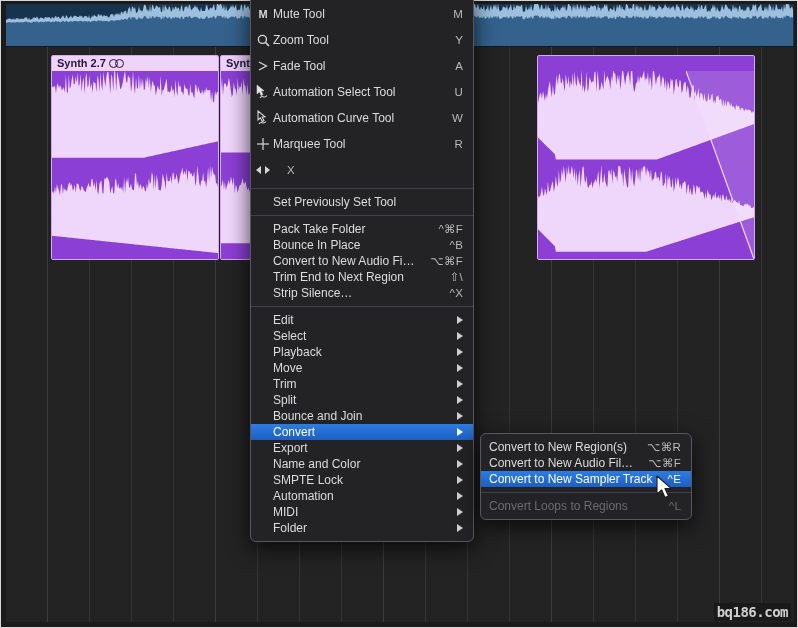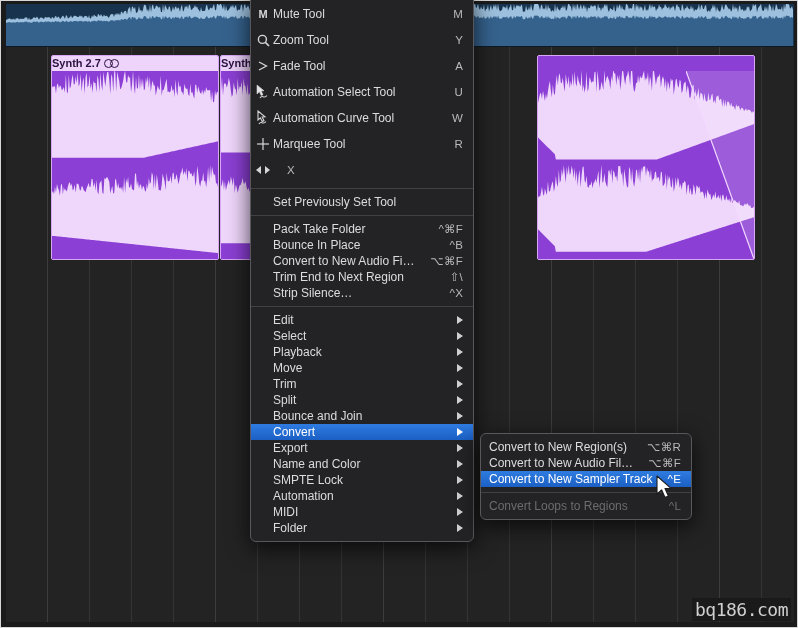--- a/index.html
+++ b/index.html
@@ -39,21 +39,21 @@
     position:absolute;top:8px;height:205px;
     background:#8b3fd4;
     border:1px solid #d7a7f5;
     border-radius:2px;
     overflow:hidden;box-sizing:border-box;
   }
   .region .rname{
     position:absolute;left:0;top:0;right:0;height:15px;
     background:#eed3fb;color:#2a1240;
     font-size:11px;font-weight:bold;line-height:15px;
-    white-space:nowrap;overflow:hidden;
+    padding-left:5px;white-space:nowrap;overflow:hidden;
     display:flex;align-items:center;gap:3px;text-align:center;
   }
   .stereo-ico{display:inline-block;width:17px;height:9px;position:relative;}
   .stereo-ico i{
     position:absolute;top:0;width:9px;height:9px;border:1.2px solid #2a1240;
     border-radius:50%;box-sizing:border-box;
   }
   .stereo-ico i:nth-child(1){left:0;}
   .stereo-ico i:nth-child(2){left:6px;}
   .wave{position:absolute;left:0;top:15px;right:0;bottom:0;}
@@ -109,21 +109,21 @@
   .menu.main .mi.tool{height:26px;line-height:26px;}
   .menu.main .mi.tool .tico{height:26px;top:0;}
 
   
   .cursor{position:absolute;z-index:99;pointer-events:none;}
 
   
   .watermark{
     position:absolute;right:6px;bottom:6px;
     color:#cfcfcf;font-family:"DejaVu Sans Mono","Liberation Mono",monospace;
-    font-size:18px;font-weight:normal;letter-spacing:-.5px;
+    font-size:14px;font-weight:bold;letter-spacing:-.5px;
     background:#1a1a1a;padding:1px 3px;z-index:90;
   }
 </style>
 </head>
 <body>
 
 <div id="root">
   <div class="window">
 
     <div class="overview">

